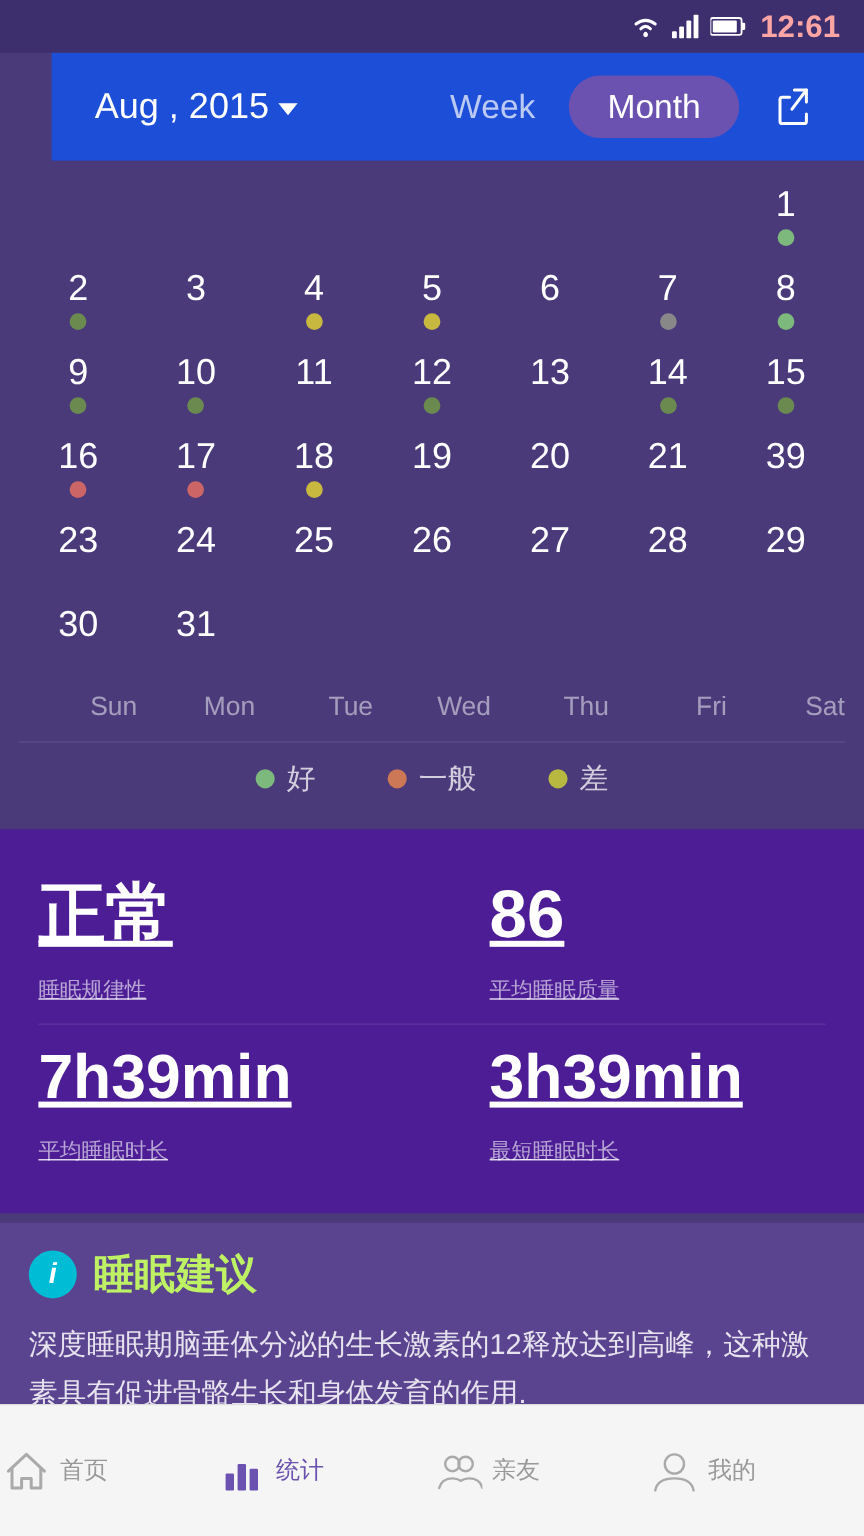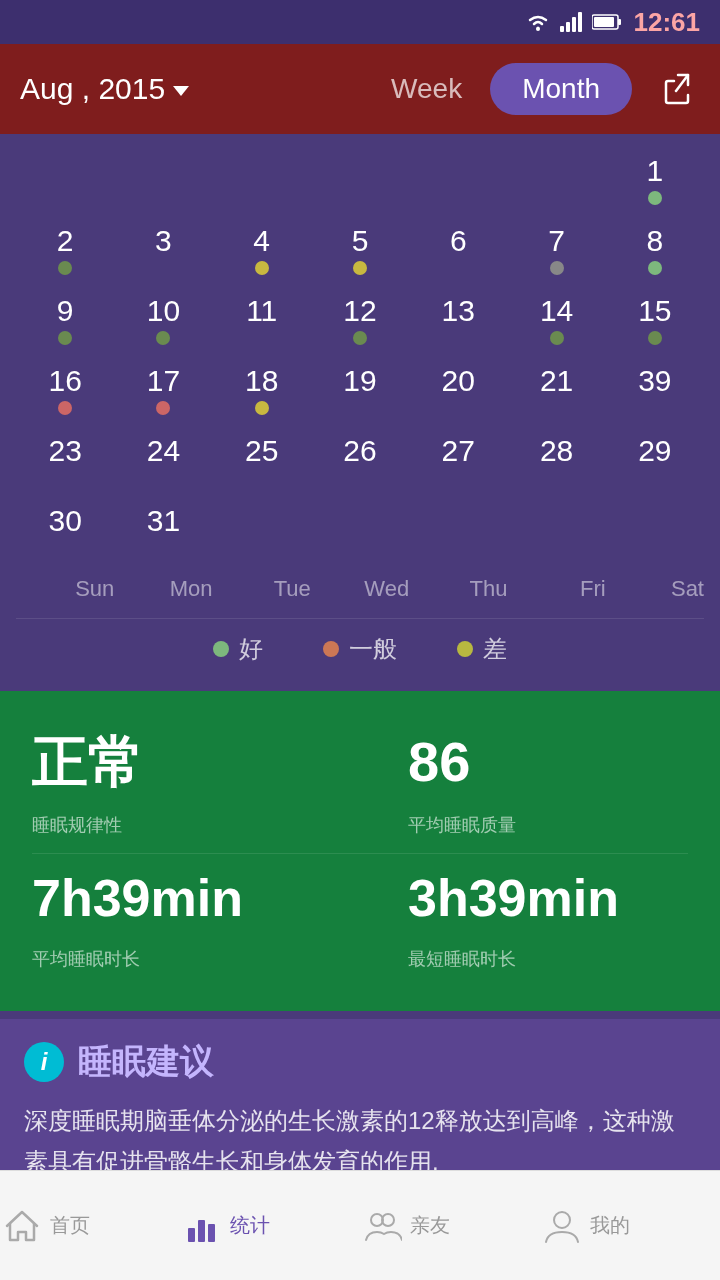--- a/index.html
+++ b/index.html
@@ -28,26 +28,27 @@
       gap: 8px;
     }
     .status-time {
       font-size: 26px;
       font-weight: 600;
       color: #fca5a5;
     }
 
     
     .header {
-      background: #7f1d1d;
+      background: #1d4ed8;
       height: 90px;
       display: flex;
       align-items: center;
-      padding: 0 20px;
+      padding: 0 36px;
       gap: 0;
+      margin-left: 43px;
     }
     .header-date {
       display: flex;
       align-items: center;
       gap: 8px;
       flex: 1;
     }
     .header-date-text {
       font-size: 30px;
       font-weight: 400;
@@ -152,23 +153,24 @@
       height: 16px;
       border-radius: 50%;
     }
     .legend-text {
       font-size: 24px;
       color: rgba(255,255,255,0.75);
     }
 
     
     .stats-section {
-      background: #15803d;
+      background: #4c1d95;
       margin-top: 8px;
       padding: 24px 32px;
+      text-decoration: underline;
     }
     .stats-row {
       display: flex;
       justify-content: space-between;
       align-items: flex-start;
       padding: 16px 0;
       border-bottom: 1px solid rgba(255,255,255,0.1);
     }
     .stats-row:last-child {
       border-bottom: none;
@@ -218,21 +220,21 @@
       align-items: center;
       justify-content: center;
       font-size: 24px;
       font-weight: bold;
       color: white;
       font-style: italic;
     }
     .advice-title {
       font-size: 34px;
       font-weight: 600;
-      color: #c4b5fd;
+      color: #bef264;
     }
     .advice-text {
       font-size: 24px;
       color: rgba(255,255,255,0.85);
       line-height: 1.7;
     }
 
     
     .bottom-nav {
       position: absolute;

